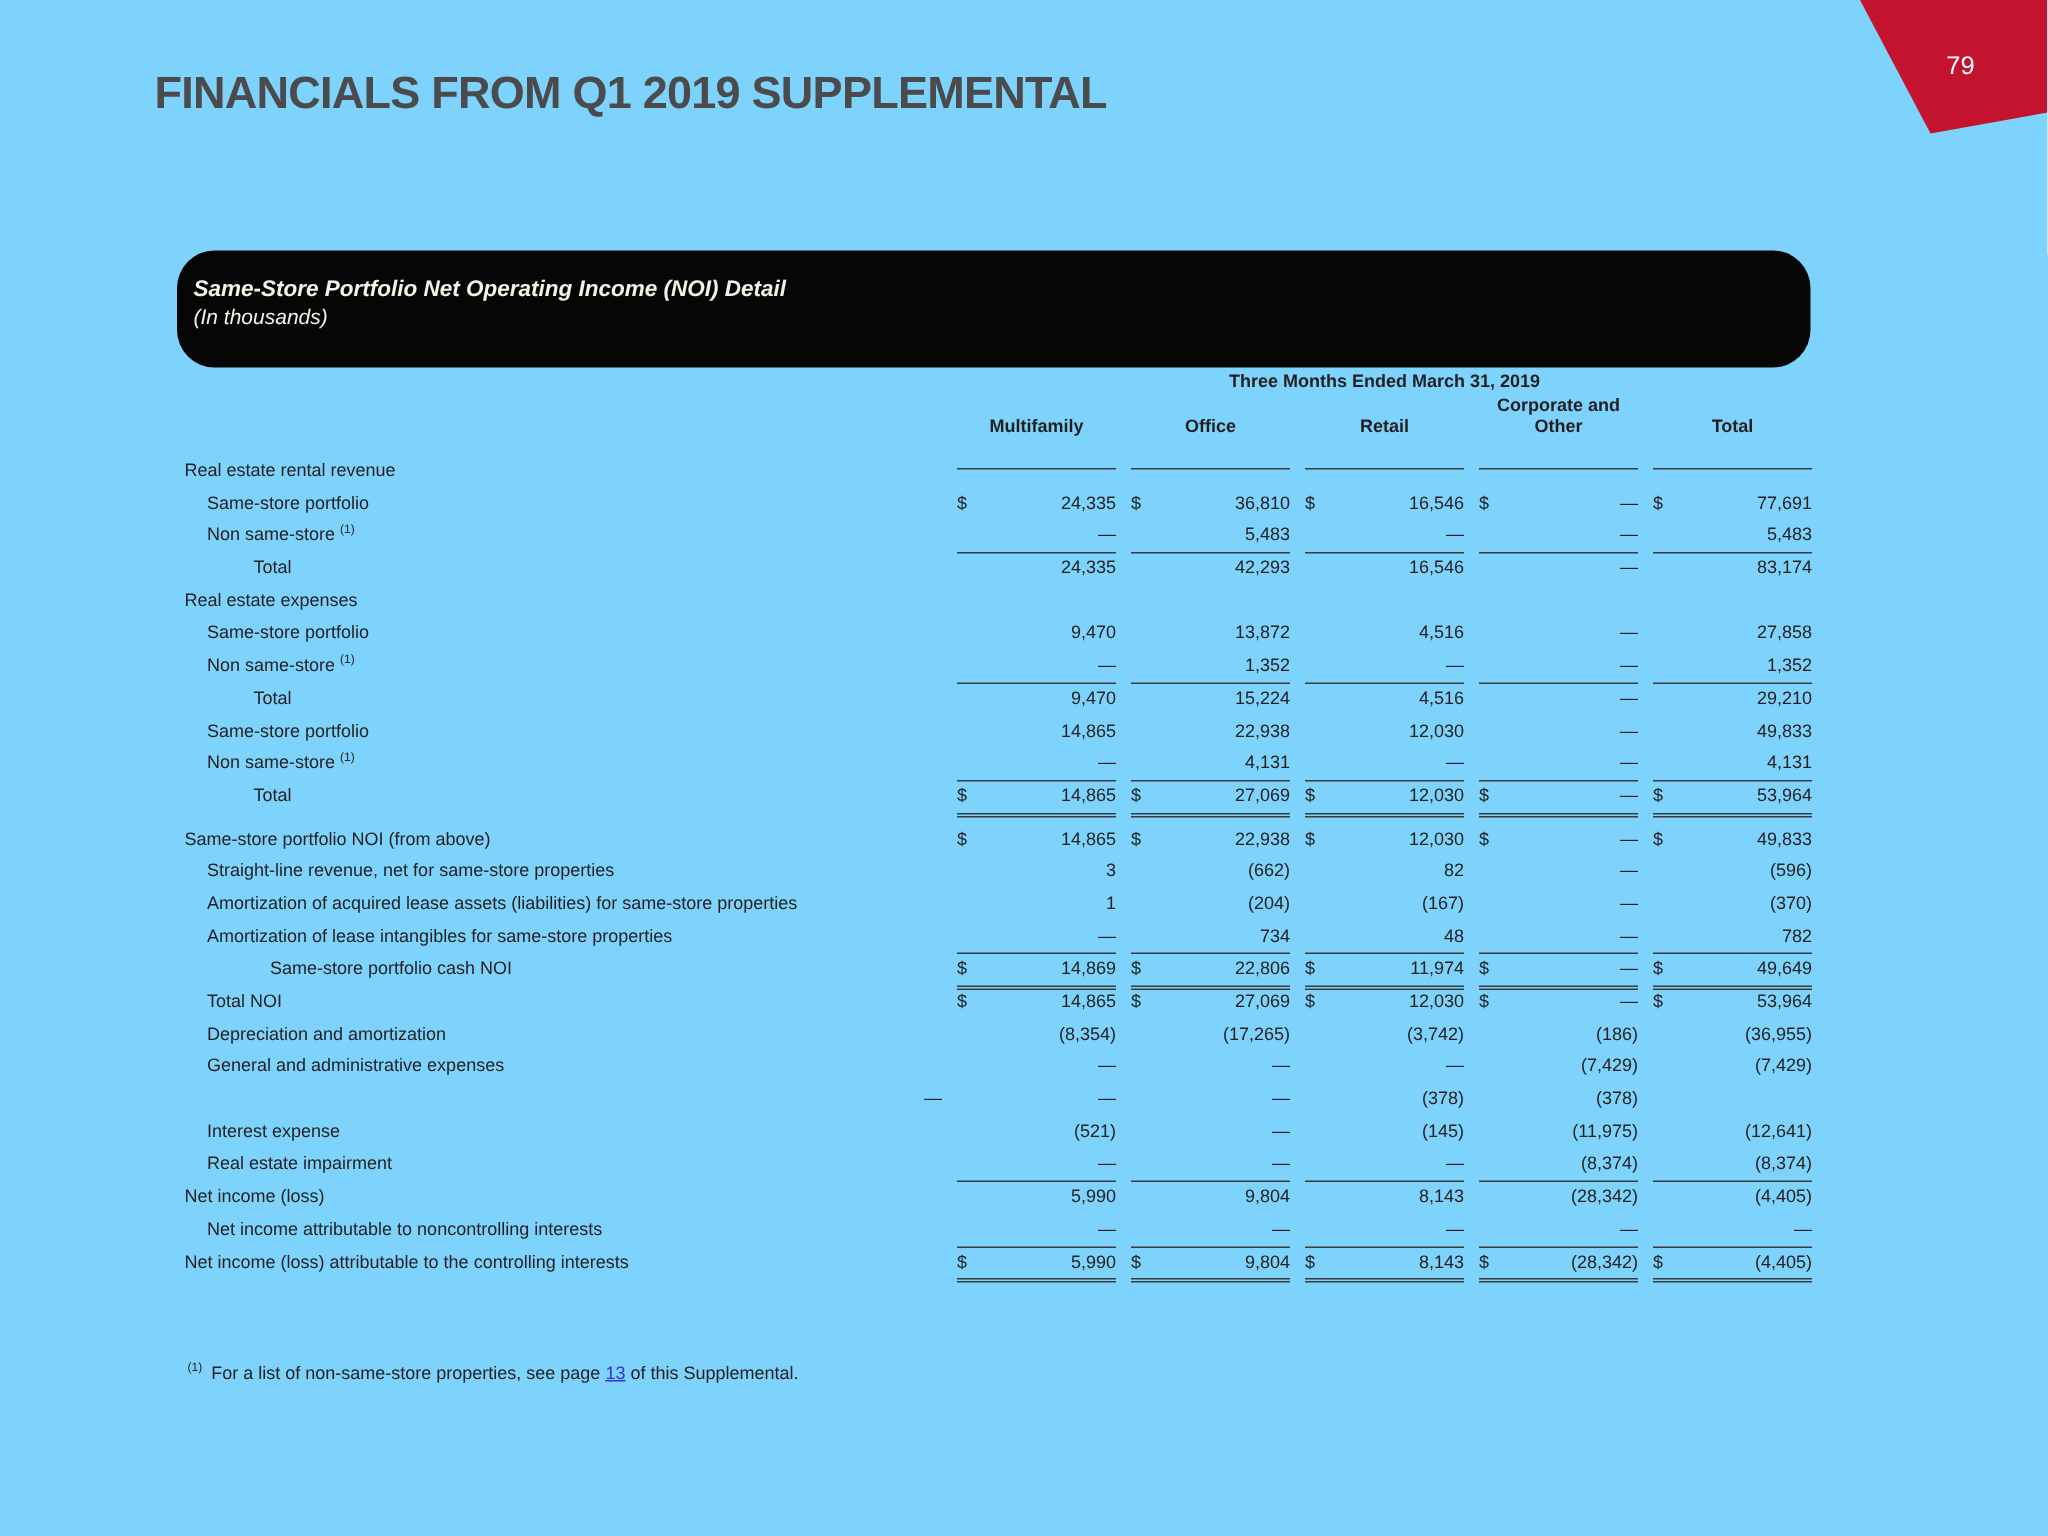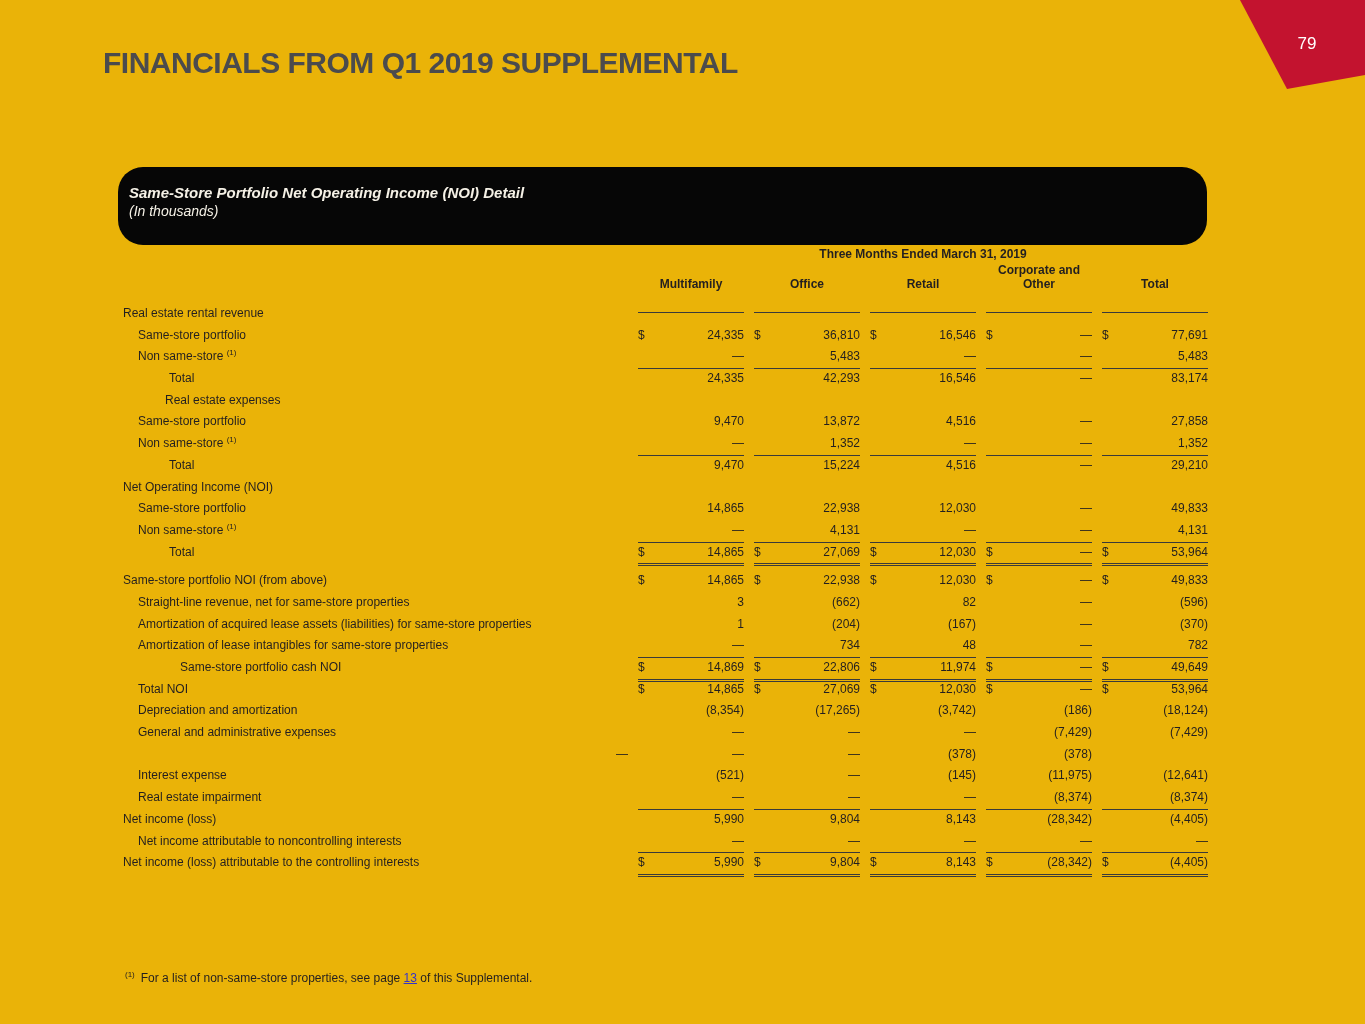--- a/index.html
+++ b/index.html
@@ -1,17 +1,17 @@
 <!DOCTYPE html>
 <html style="--title-gray: #4B4B4D; --bar-bg: #060606; --bar-text: #F5F1E6; --rule: #3a3a3a; --link: #3333CC;"><head>
 <meta charset="utf-8">
 <style>
   html,body{margin:0;padding:0;background:#ffffff;}
   .slide{
-    position:relative;width:1365px;height:1024px;background:#eab308;overflow:hidden;
+    position:relative;width:1365px;height:1024px;background:#7dd3fc;overflow:hidden;
     font-family:"Liberation Sans","DejaVu Sans",sans-serif;color:#231f20;
   }
   
   .flag{position:absolute;top:0;right:0;width:135px;height:95px;}
   .flag text{font-family:"Liberation Sans",sans-serif;}
   
   .slide-title{
     position:absolute;left:103px;top:46px;font-size:30px;font-weight:bold;
     color:var(--title-gray);letter-spacing:-0.5px;white-space:nowrap;
   }
@@ -39,21 +39,21 @@
   .rlabel sup{font-size:8px;vertical-align:super;line-height:0;}
   .cell{
     display:flex;justify-content:space-between;align-items:baseline;
     line-height:21.7px;box-sizing:border-box;
   }
   .cell .dol{text-align:left;}
   .cell .val{text-align:right;flex:1;}
   .cell.rule-single{border-bottom:1.5px solid var(--rule);}
   .cell.rule-double{border-bottom:3px double var(--rule);}
   
-  .footnote{position:absolute;left:125px;top:970px;font-size:12px;white-space:nowrap;}
+  .footnote{position:absolute;left:125px;top:907px;font-size:12px;white-space:nowrap;}
   .footnote sup{font-size:8px;vertical-align:super;margin-right:6px;}
   .footnote a{color:var(--link);text-decoration:underline;cursor:pointer;}
 </style>
 </head>
 <body>
 
 <div class="slide">
 
   <svg class="flag" viewBox="0 0 135 95">
     <polygon points="10,0 135,0 135,75 57,89" fill="#C3132F"></polygon>
@@ -146,21 +146,21 @@
         <div class="cell">
           <div class="dol"></div>
           <div class="val">—</div>
         </div>
         <div class="cell">
           <div class="dol"></div>
           <div class="val">83,174</div>
         </div>
       </div>
       <div class="trow">
-        <div class="rlabel" style="padding-left: 0px; margin-left: 42px;">Real estate expenses</div>
+        <div class="rlabel" style="padding-left: 0px;">Real estate expenses</div>
       </div>
       <div class="trow">
         <div class="rlabel" style="padding-left: 15px;">Same-store portfolio</div>
         <div class="cell">
           <div class="dol"></div>
           <div class="val">9,470</div>
         </div>
         <div class="cell">
           <div class="dol"></div>
           <div class="val">13,872</div>
@@ -218,23 +218,20 @@
         <div class="cell">
           <div class="dol"></div>
           <div class="val">—</div>
         </div>
         <div class="cell">
           <div class="dol"></div>
           <div class="val">29,210</div>
         </div>
       </div>
       <div class="trow">
-        <div class="rlabel" style="padding-left: 0px;">Net Operating Income (NOI)</div>
-      </div>
-      <div class="trow">
         <div class="rlabel" style="padding-left: 15px;">Same-store portfolio</div>
         <div class="cell">
           <div class="dol"></div>
           <div class="val">14,865</div>
         </div>
         <div class="cell">
           <div class="dol"></div>
           <div class="val">22,938</div>
         </div>
         <div class="cell">
@@ -448,21 +445,21 @@
         <div class="cell">
           <div class="dol"></div>
           <div class="val">(3,742)</div>
         </div>
         <div class="cell">
           <div class="dol"></div>
           <div class="val">(186)</div>
         </div>
         <div class="cell">
           <div class="dol"></div>
-          <div class="val">(18,124)</div>
+          <div class="val">(36,955)</div>
         </div>
       </div>
       <div class="trow">
         <div class="rlabel" style="padding-left: 15px;">General and administrative expenses</div>
         <div class="cell">
           <div class="dol"></div>
           <div class="val">—</div>
         </div>
         <div class="cell">
           <div class="dol"></div>

